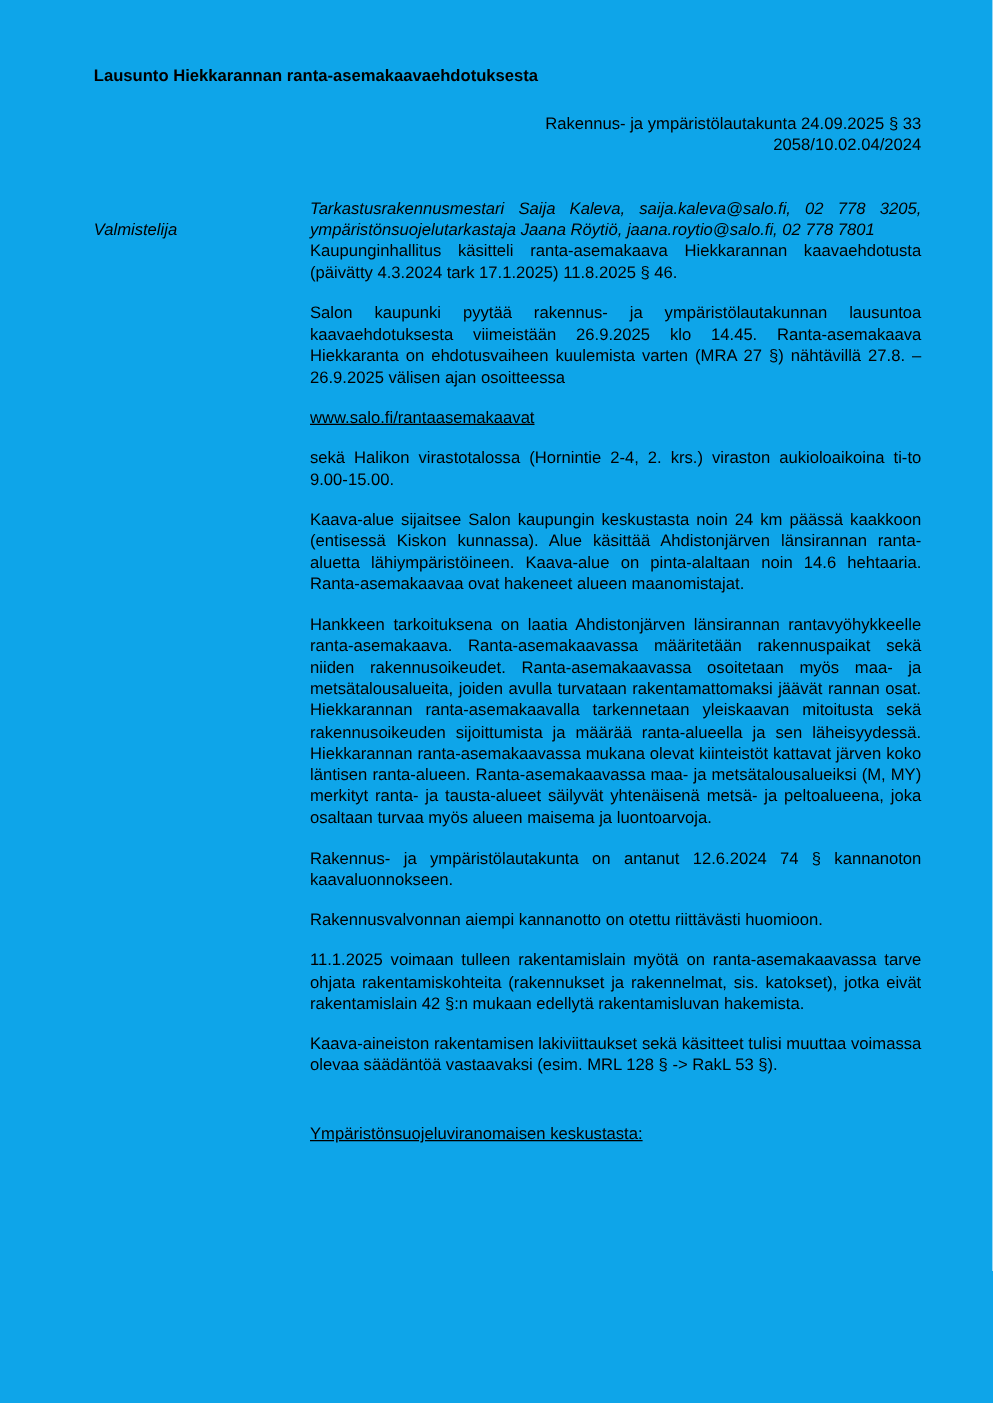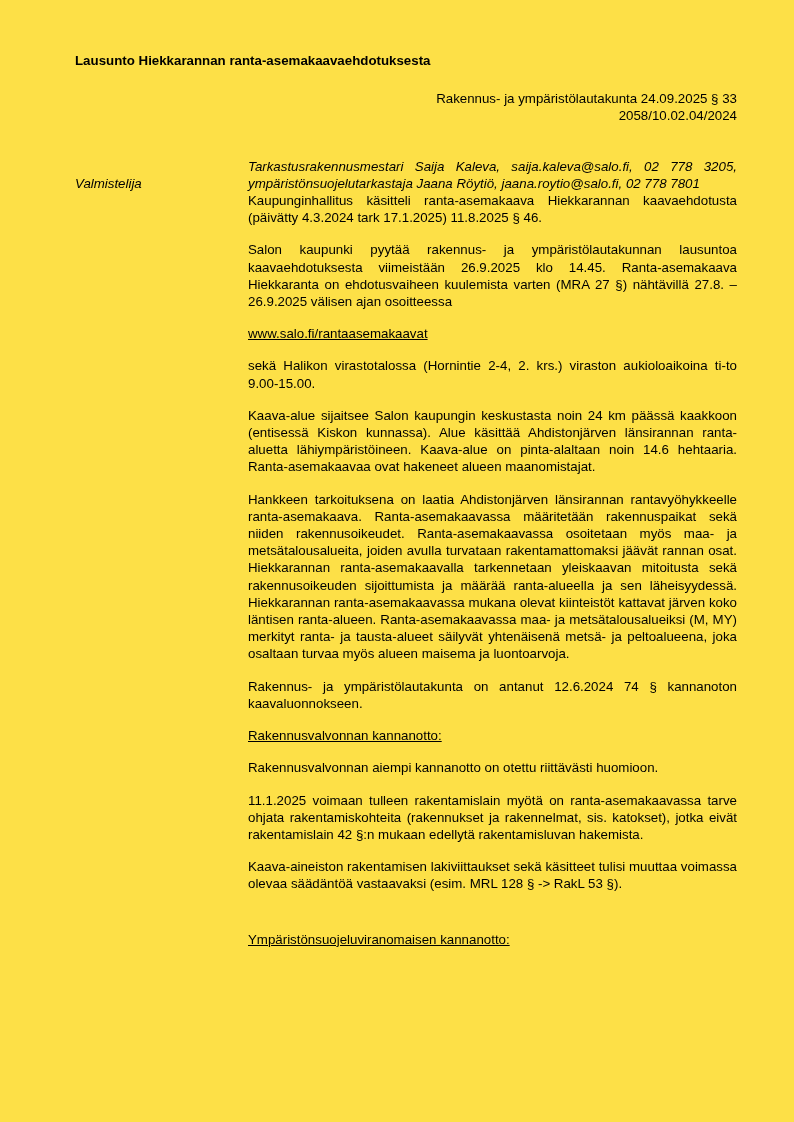--- a/index.html
+++ b/index.html
@@ -4,21 +4,21 @@
 <style>
   html, body {
     margin: 0;
     padding: 0;
     background: #ffffff;
   }
   .page {
     position: relative;
     width: 794px;
     height: 1122px;
-    background: #fde047;
+    background: #0ea5e9;
     color: #000000;
     font-family: "Liberation Sans", sans-serif;
     font-size: 13.3px;
     line-height: 17.2px;
     box-sizing: border-box;
     padding: 52px 57px 0 75px;
     overflow: hidden;
   }
   .doc-title {
     font-weight: bold;
@@ -100,25 +100,24 @@
     </p>
 
     <p class="para">sekä Halikon virastotalossa (Hornintie 2-4, 2. krs.) viraston aukioloaikoina ti-to 9.00-15.00.</p>
 
     <p class="para">Kaava-alue sijaitsee Salon kaupungin keskustasta noin 24 km päässä kaakkoon (entisessä Kiskon kunnassa). Alue käsittää Ahdistonjärven länsirannan ranta-aluetta lähiympäristöineen. Kaava-alue on pinta-alaltaan noin 14.6 hehtaaria. Ranta-asemakaavaa ovat hakeneet alueen maanomistajat.</p>
 
     <p class="para">Hankkeen tarkoituksena on laatia Ahdistonjärven länsirannan rantavyöhykkeelle ranta-asemakaava. Ranta-asemakaavassa määritetään rakennuspaikat sekä niiden rakennusoikeudet. Ranta-asemakaavassa osoitetaan myös maa- ja metsätalousalueita, joiden avulla turvataan rakentamattomaksi jäävät rannan osat. Hiekkarannan ranta-asemakaavalla tarkennetaan yleiskaavan mitoitusta sekä rakennusoikeuden sijoittumista ja määrää ranta-alueella ja sen läheisyydessä. Hiekkarannan ranta-asemakaavassa mukana olevat kiinteistöt kattavat järven koko läntisen ranta-alueen. Ranta-asemakaavassa maa- ja metsätalousalueiksi (M, MY) merkityt ranta- ja tausta-alueet säilyvät yhtenäisenä metsä- ja peltoalueena, joka osaltaan turvaa myös alueen maisema ja luontoarvoja.</p>
 
     <p class="para">Rakennus- ja ympäristölautakunta on antanut 12.6.2024 74 § kannanoton kaavaluonnokseen.</p>
 
-    <p class="section-heading">Rakennusvalvonnan kannanotto:</p>
 
     <p class="para">Rakennusvalvonnan aiempi kannanotto on otettu riittävästi huomioon.</p>
 
     <p class="para">11.1.2025 voimaan tulleen rakentamislain myötä on ranta-asemakaavassa tarve ohjata rakentamiskohteita (rakennukset ja rakennelmat, sis. katokset), jotka eivät rakentamislain 42 §:n mukaan edellytä rakentamisluvan hakemista.</p>
 
     <p class="para">Kaava-aineiston rakentamisen lakiviittaukset sekä käsitteet tulisi muuttaa voimassa olevaa säädäntöä vastaavaksi (esim. MRL 128 § -&gt; RakL 53 §).</p>
 
-    <p class="section-heading big-gap">Ympäristönsuojeluviranomaisen kannanotto:</p>
+    <p class="section-heading big-gap">Ympäristönsuojeluviranomaisen keskustasta:</p>
 
 
   </div>
 </div>
 
 </body></html>

